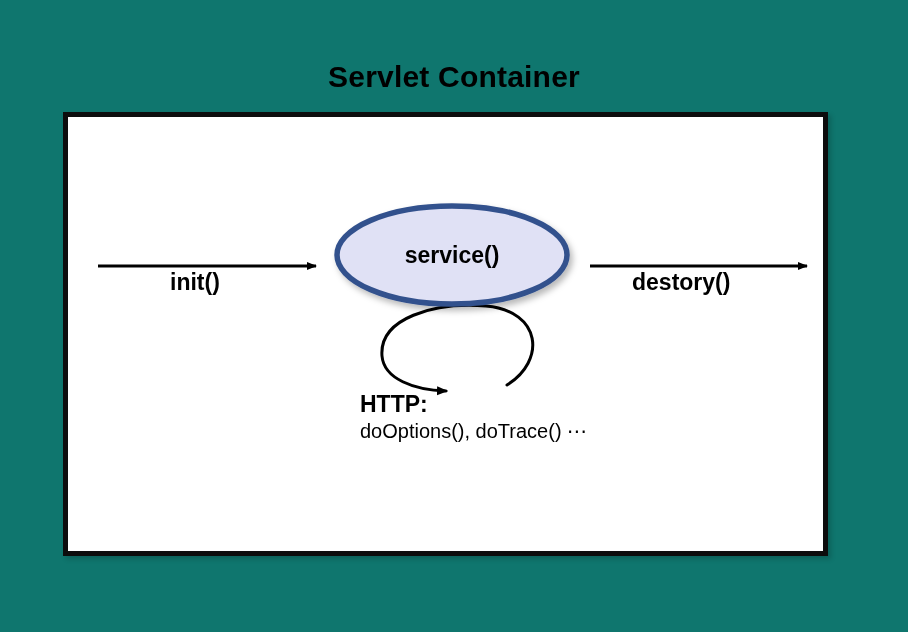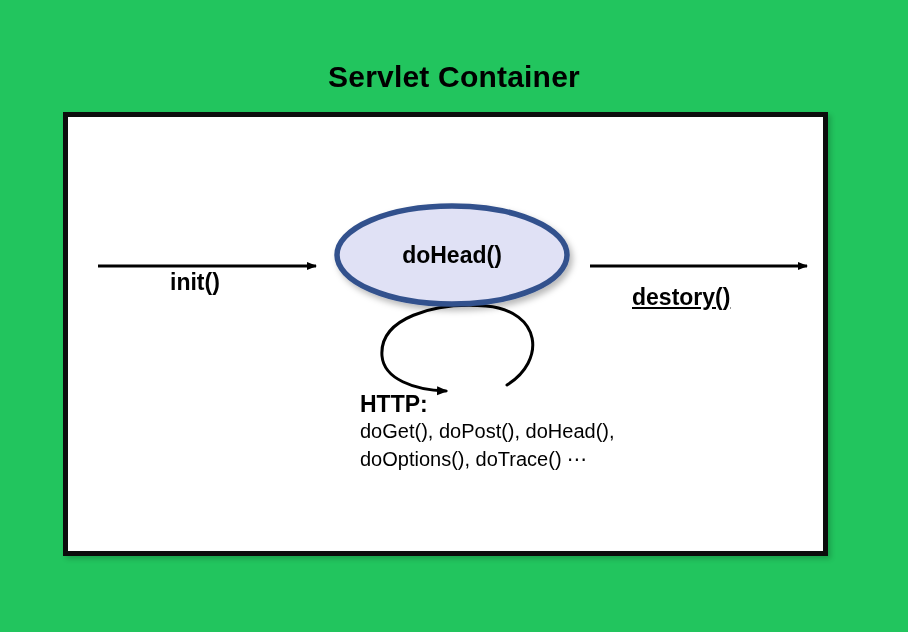--- a/index.html
+++ b/index.html
@@ -8,21 +8,21 @@
     background: #ffffff;
   }
   body {
     font-family: "Liberation Sans", "DejaVu Sans", sans-serif;
     -webkit-font-smoothing: antialiased;
   }
   #canvas {
     position: relative;
     width: 908px;
     height: 632px;
-    background: #22c55e;
+    background: #0f766e;
     overflow: hidden;
   }
 
   
   #diagram-title {
     position: absolute;
     left: 0;
     top: 60px;
     width: 908px;
     text-align: center;
@@ -59,21 +59,21 @@
   
   .edge-label {
     position: absolute;
     font-size: 23px;
     font-weight: bold;
     color: #000000;
     white-space: nowrap;
     margin-top: 48px;
   }
   #label-init  { left: 170px; top: 221px; }
-  #label-destroy { left: 632px; top: 236px; text-decoration: underline; }
+  #label-destroy { left: 632px; top: 221px; }
 
   #node-service-label {
     position: absolute;
     left: 334px;
     top: 242px;
     width: 236px;
     text-align: center;
     font-size: 23px;
     font-weight: bold;
     color: #000000;
@@ -130,21 +130,20 @@
              C 470 394, 525 378, 522 340
              C 520 317, 490 306, 458 305" fill="none" stroke="#000000" stroke-width="3" stroke-linecap="round" transform="rotate(180 452 348)" marker-end="url(#arrow-head-loop)"></path>
 
     <ellipse class="hit" cx="452" cy="255" rx="115" ry="49" fill="#e0e1f5" stroke="#33518d" stroke-width="5.5" filter="url(#soft-shadow)"></ellipse>
   </svg>
 
   <div class="edge-label" id="label-init">init()</div>
 
   <div class="edge-label" id="label-destroy">destory()</div>
 
-  <div id="node-service-label">doHead()</div>
+  <div id="node-service-label">service()</div>
 
   <div id="http-block">
     <div id="http-heading">HTTP:</div>
-    <div class="http-method-line">doGet(), doPost(), doHead(),</div>
     <div class="http-method-line">doOptions(), doTrace() ⋯</div>
   </div>
 
 </div>
 
 </body></html>

